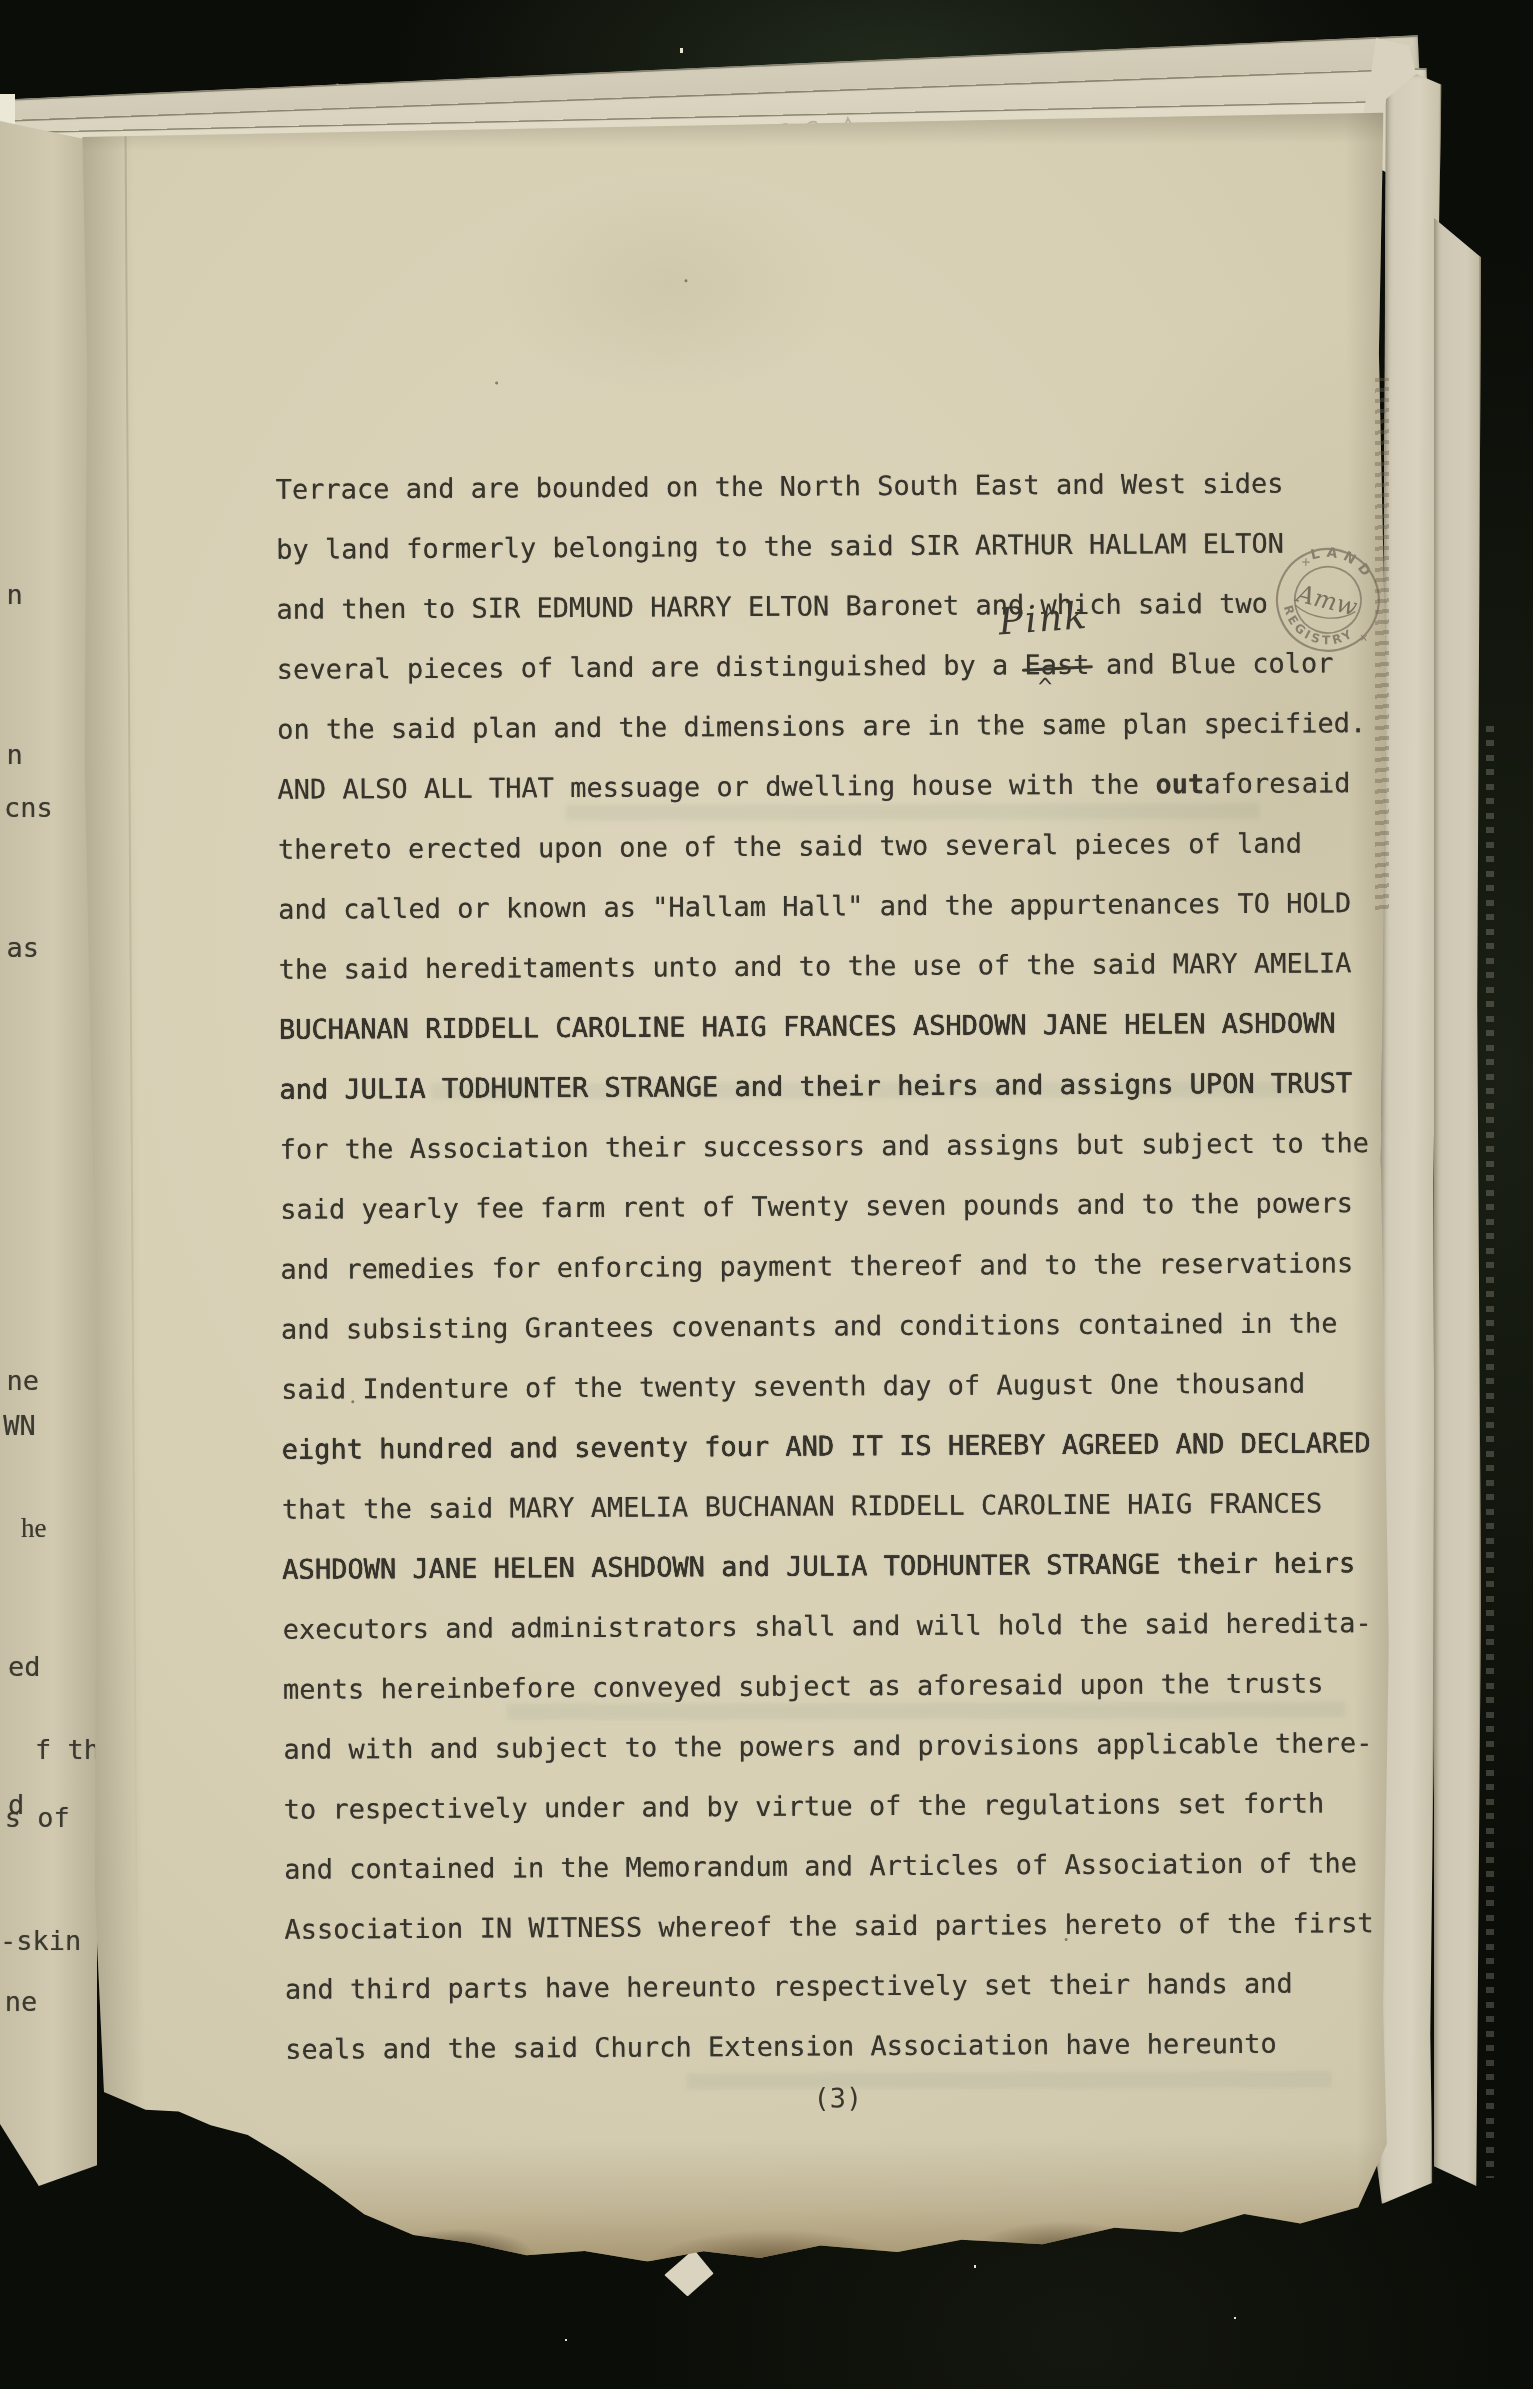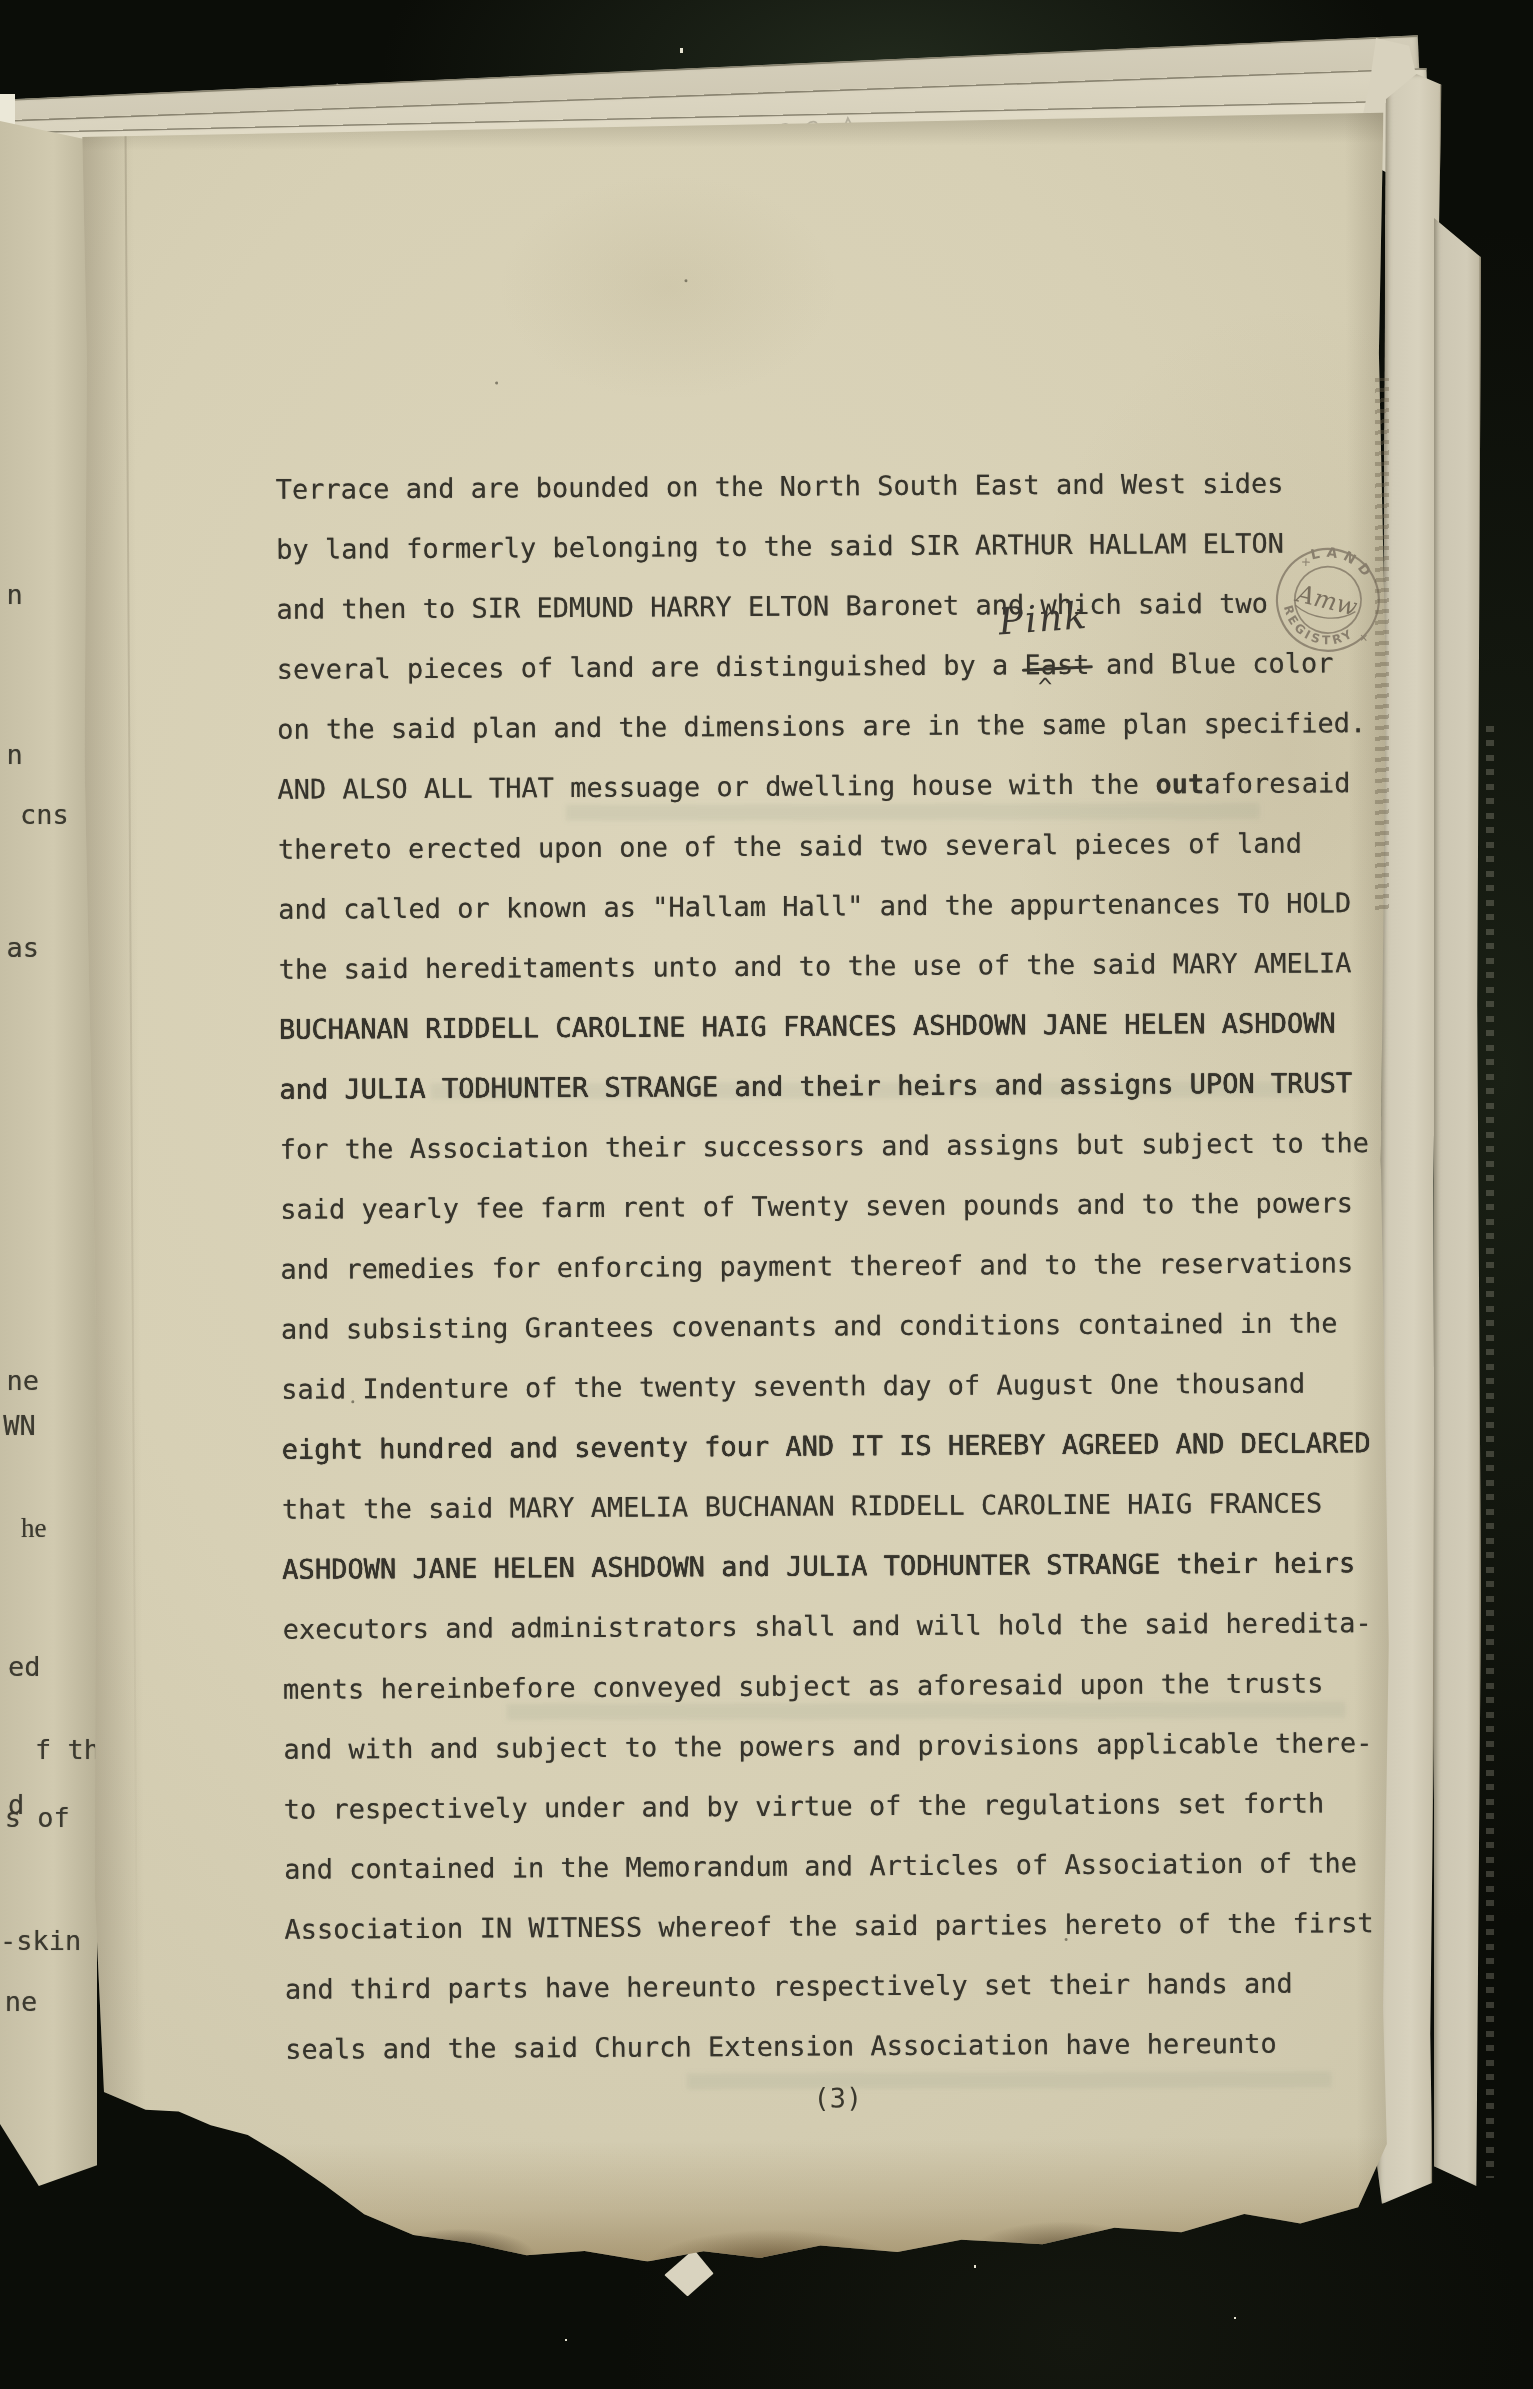--- a/index.html
+++ b/index.html
@@ -103,21 +103,21 @@
     <svg class="pencil" style="left:742px;top:0px;" width="113" height="31" viewBox="0 0 140 38">
       <path d="M10 26 C 18 6, 34 8, 28 24 M 44 24 C 52 4, 70 6, 62 22 M 92 30 L 102 6 L 112 26" stroke="#8a8574" stroke-width="2.2" fill="none"></path>
     </svg>
   </div>
   <div class="tab-left"></div>
   <div class="crumple"></div>
 
   <div class="left-strip"></div>
   <span class="fragment" style="left:6.5px;top:579px;">n</span>
   <span class="fragment" style="left:6.5px;top:739px;">n</span>
-  <span class="fragment" style="left:20px;top:792px;margin-top:7px;">cns</span>
+  <span class="fragment" style="left:4px;top:792px;">cns</span>
   <span class="fragment" style="left:6.5px;top:932px;">as</span>
   <span class="fragment" style="left:6.5px;top:1365px;">ne</span>
   <span class="fragment" style="left:3.2px;top:1410px;">WN</span>
   <span class="fragment" style="left:21px;top:1513px;font-family:Liberation Serif, serif;">he</span>
   <span class="fragment" style="left:8px;top:1651px;">ed</span>
   <span class="fragment" style="left:35px;top:1734px;">f the</span>
   <span class="fragment" style="left:8px;top:1789px;">d</span>
   <span class="fragment" style="left:4.8px;top:1802px;">s of</span>
   <span class="fragment" style="left:0;top:1925px;">-skin</span>
   <span class="fragment" style="left:4.8px;top:1986px;">ne</span>

